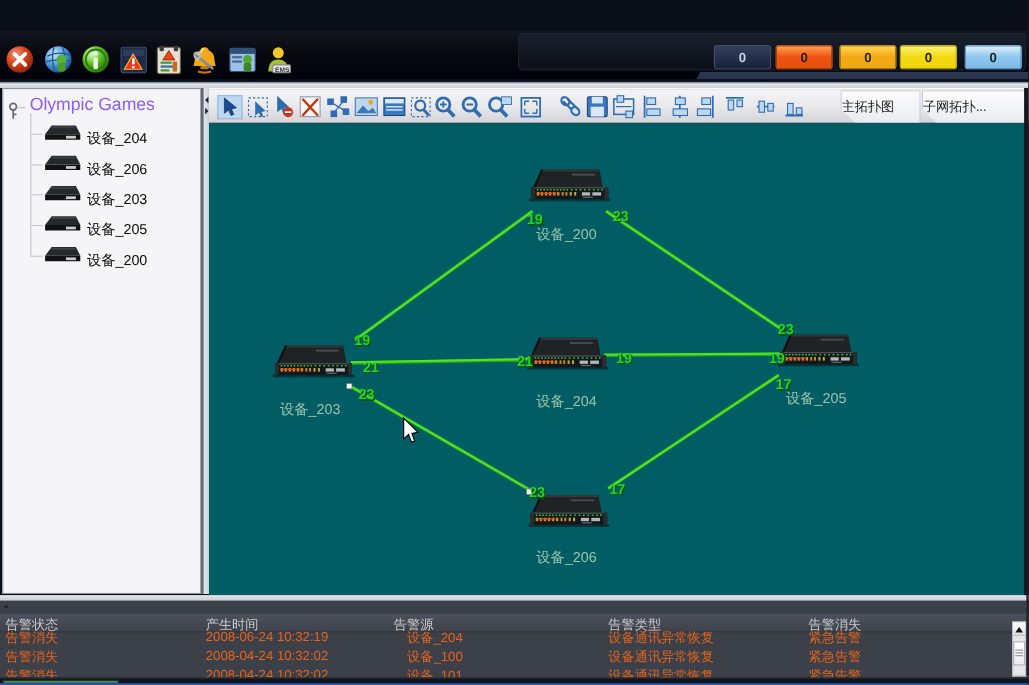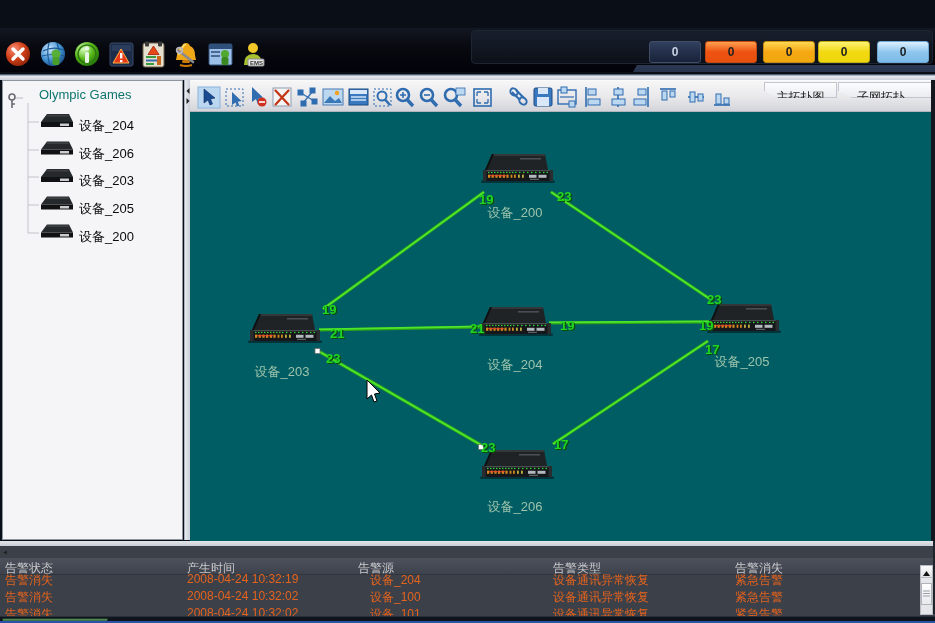--- a/index.html
+++ b/index.html
@@ -29,33 +29,33 @@
 .cnt.or2 { background:linear-gradient(#ffd852,#f5a713 50%,#f0a90e); border:1px solid #c78b10; }
 .cnt.yel { background:linear-gradient(#fdf375,#f2d911 50%,#eed60c); border:1px solid #c2ae10; }
 .cnt.blu { background:linear-gradient(#dcf0fd,#8ec6ee 50%,#7cbbe9); border:1px solid #6fa8d5; }
 
 #divider { position:absolute; left:0; top:72px; width:935px; height:8px;
   background:linear-gradient(#0a0d14 0%, #0a0d14 25%, #46546e 30%, #8a94a8 38%, #e4e7ec 55%, #ccd1d9 100%); }
 
 
 #leftpanel { position:absolute; left:2px; top:80px; width:181px; height:460px;
   background:#f5f5f7; border:1px solid #8f959f; }
-#roottxt { position:absolute; left:36px; top:84px; font-size:13px; color:#0f766e; }
+#roottxt { position:absolute; left:24px; top:84px; font-size:16px; color:#8b5cf6; }
 .devlbl { position:absolute; left:76px; font-size:13px; color:#0a0a0a; }
 #treelines { position:absolute; left:0; top:0; }
 
 #splitter { position:absolute; left:184px; top:80px; width:6px; height:460px;
   background:linear-gradient(90deg,#e8ebf0,#c8cdd8); border-left:1px solid #aab0bc; }
 
 
 #topotb { position:absolute; left:190px; top:80px; width:745px; height:32px;
   background:linear-gradient(#f6f6f7 0%, #e8e8eb 55%, #d4d5da 100%);
   border-bottom:1px solid #b2b5bd; border-top:1px solid #fafafa; }
-.tab { position:absolute; top:1px; height:16px; background:linear-gradient(#fcfcfd,#ebecf0);
-  border:1px solid #c2c5cf; font-size:12px; color:#222; text-align:center; line-height:29px; }
+.tab { position:absolute; top:1px; height:30px; background:linear-gradient(#fcfcfd,#ebecf0);
+  border:1px solid #c2c5cf; font-size:12px; color:#222; text-align:left; line-height:29px; }
 
 
 #canvas { position:absolute; left:190px; top:112px; width:745px; height:429px; background:#005d63; }
 
 
 #alarmtbl { position:absolute; left:0; top:541px; width:935px; height:82px; background:#3c4049; }
 #tbltopstrip { position:absolute; left:0; top:0; width:935px; height:5px;
   background:linear-gradient(#e3e6ea,#c9cdd4); }
 #tblhead { position:absolute; left:0; top:5px; width:935px; height:17px;
   background:linear-gradient(#4d515b,#3e424c); color:#c9c9cd; font-size:12px;
@@ -426,21 +426,21 @@
     </div>
     <div id="tblhead">
       <span class="hcell" style="left:5px">告警状态</span>
       <span class="hcell" style="left:187px">产生时间</span>
       <span class="hcell" style="left:358px">告警源</span>
       <span class="hcell" style="left:553px">告警类型</span>
       <span class="hcell" style="left:735px">告警消失</span>
     </div>
     <div class="trow" style="top:29px">
       <span class="tcell" style="left:5px">告警消失</span>
-      <span class="tcell" style="left:187px">2008-04-24 10:32:19</span>
+      <span class="tcell" style="left:187px">2008-06-24 10:32:19</span>
       <span class="tcell" style="left:370px">设备_204</span>
       <span class="tcell" style="left:553px">设备通讯异常恢复</span>
       <span class="tcell" style="left:735px">紧急告警</span>
     </div>
     <div class="trow" style="top:46px">
       <span class="tcell" style="left:5px">告警消失</span>
       <span class="tcell" style="left:187px">2008-04-24 10:32:02</span>
       <span class="tcell" style="left:370px">设备_100</span>
       <span class="tcell" style="left:553px">设备通讯异常恢复</span>
       <span class="tcell" style="left:735px">紧急告警</span>

